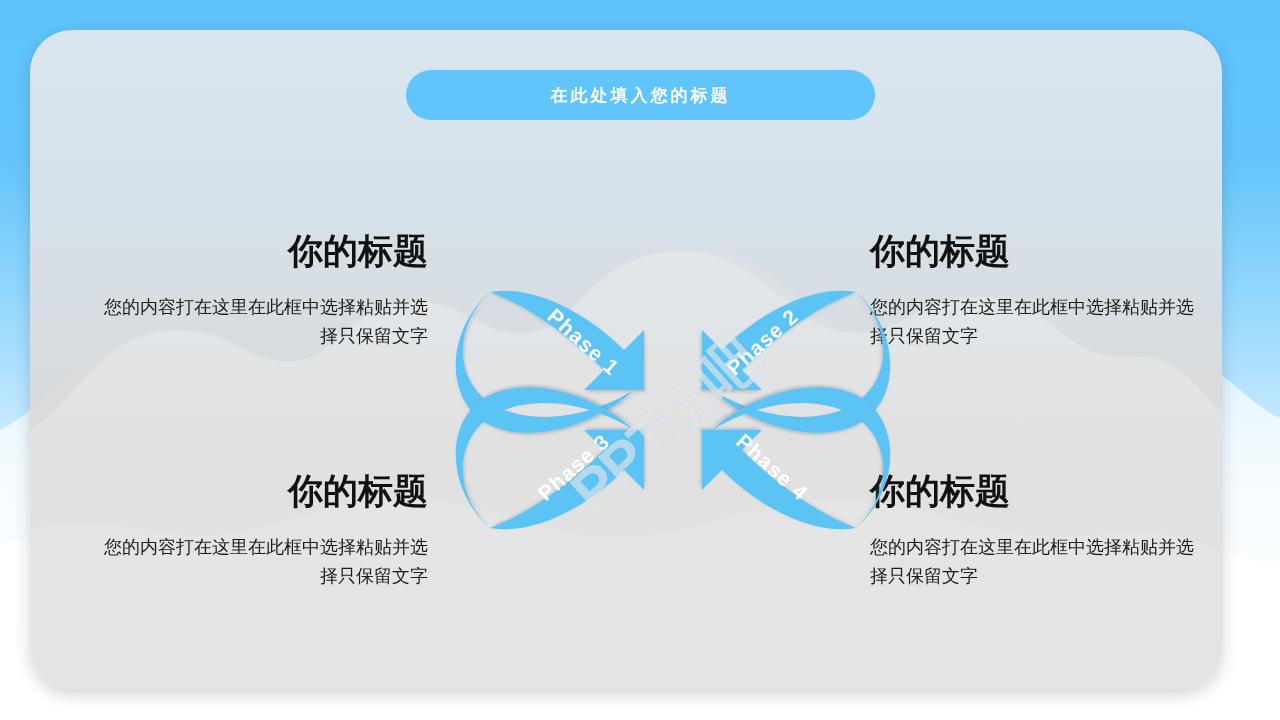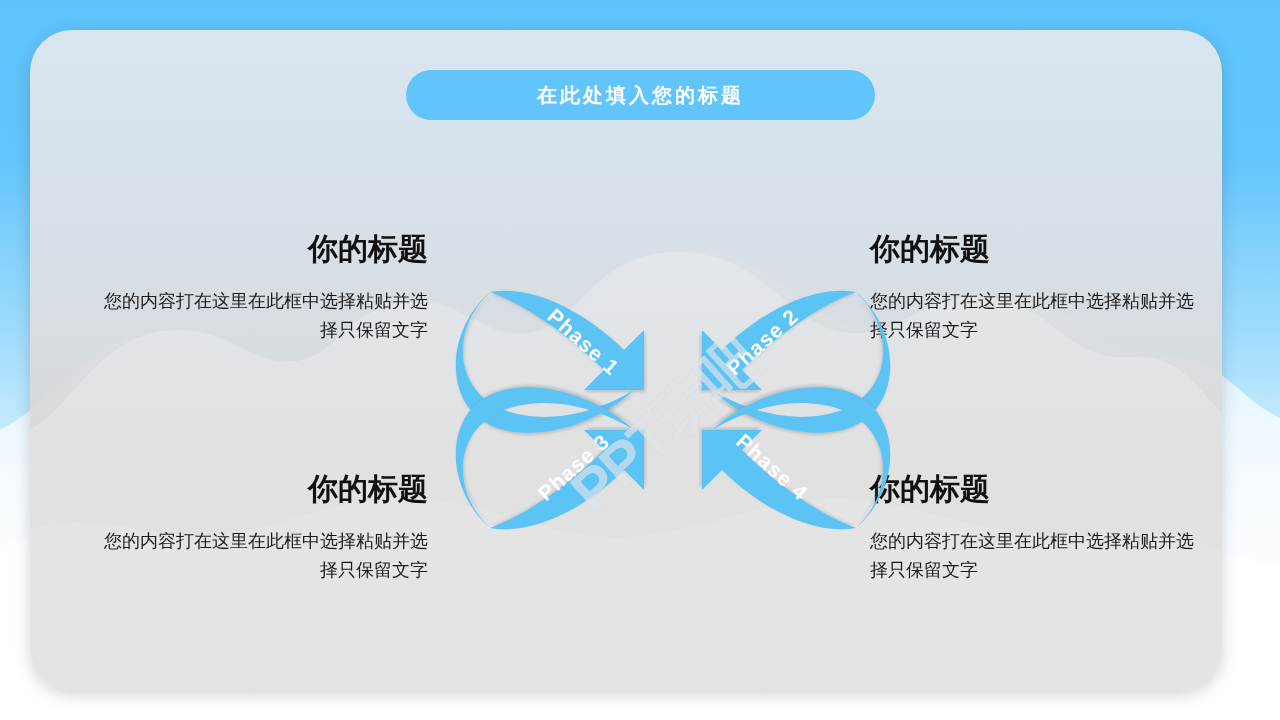--- a/index.html
+++ b/index.html
@@ -41,30 +41,30 @@
   #title-pill {
     position:absolute;
     left:376px; top:40px;
     width:469px; height:50px;
     border-radius:25px;
     background:#61c4fb;
     display:flex; align-items:center; justify-content:center;
   }
   #title-text {
     color:#ffffff;
-    font-size:20px;
+    font-size:17px;
     font-weight:700;
     letter-spacing:3px;
     line-height:1;
   }
 
   
   .tb { position:absolute; width:330px; }
   .tb .t {
-    font-size:30px;
+    font-size:35px;
     font-weight:700;
     color:#111111;
     line-height:1.1;
     white-space:nowrap;
   }
   .tb .d {
     font-size:18px;
     font-weight:400;
     color:#1b1b1b;
     line-height:1.62;

